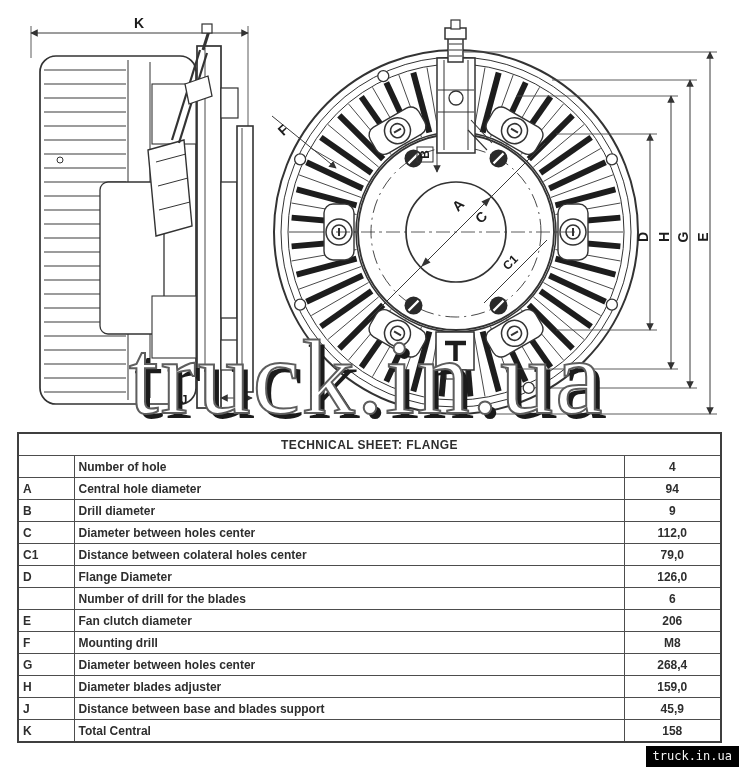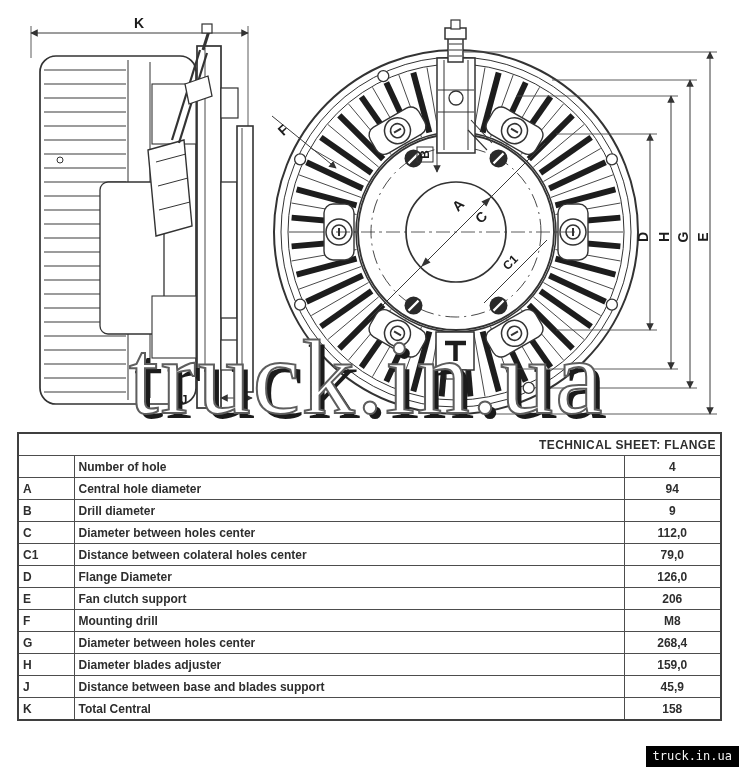--- a/index.html
+++ b/index.html
@@ -33,21 +33,21 @@
   table.spec{
     width:100%;border-collapse:collapse;table-layout:fixed;
     border:2px solid #3f3f3f;background:#fff;
   }
   table.spec td{
     border:1px solid #4d4d4d;height:21px;padding:0 4px;
     font:bold 12px "Liberation Sans",sans-serif;color:#2e2e2e;
     overflow:hidden;white-space:nowrap;
   }
   td.th{
-    text-align:right;font-size:13.5px;letter-spacing:.4px;color:#1e1e1e;margin-top:30px;
+    text-align:center;font-size:13.5px;letter-spacing:.4px;color:#1e1e1e;margin-top:30px;
   }
   td.c-letter{padding-left:9px;}
   td.c-desc{padding-left:12px;}
   td.c-val{text-align:center;}
 
   
   .badge{
     position:absolute;right:0;top:746px;z-index:9;background:#000;
     color:#f4f4f4;font:12px "DejaVu Sans Mono",monospace;
     padding:3px 7px 4px 7px;
@@ -389,22 +389,27 @@
           <td class="c-letter">C1</td>
           <td class="c-desc">Distance between colateral holes center</td>
           <td class="c-val">79,0</td>
         </tr>
         <tr>
           <td class="c-letter">D</td>
           <td class="c-desc">Flange Diameter</td>
           <td class="c-val">126,0</td>
         </tr>
         <tr>
+          <td class="c-letter"></td>
+          <td class="c-desc">Number of drill for the blades</td>
+          <td class="c-val">6</td>
+        </tr>
+        <tr>
           <td class="c-letter">E</td>
-          <td class="c-desc">Fan clutch support</td>
+          <td class="c-desc">Fan clutch diameter</td>
           <td class="c-val">206</td>
         </tr>
         <tr>
           <td class="c-letter">F</td>
           <td class="c-desc">Mounting drill</td>
           <td class="c-val">M8</td>
         </tr>
         <tr>
           <td class="c-letter">G</td>
           <td class="c-desc">Diameter between holes center</td>

